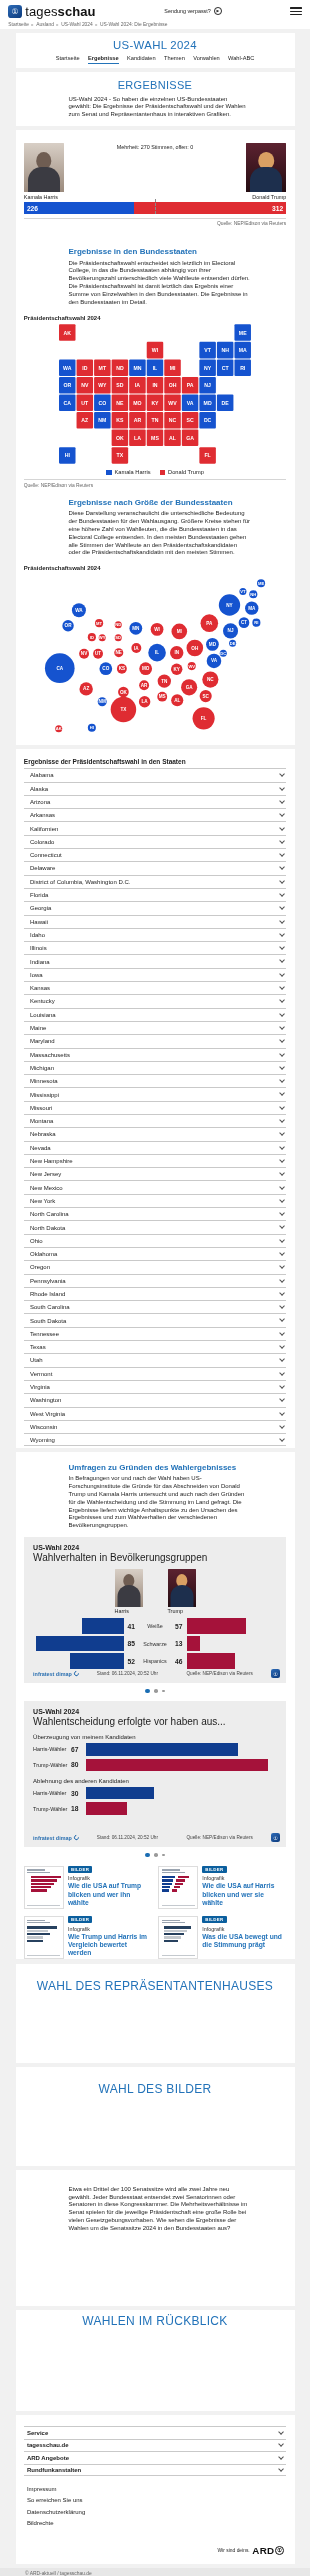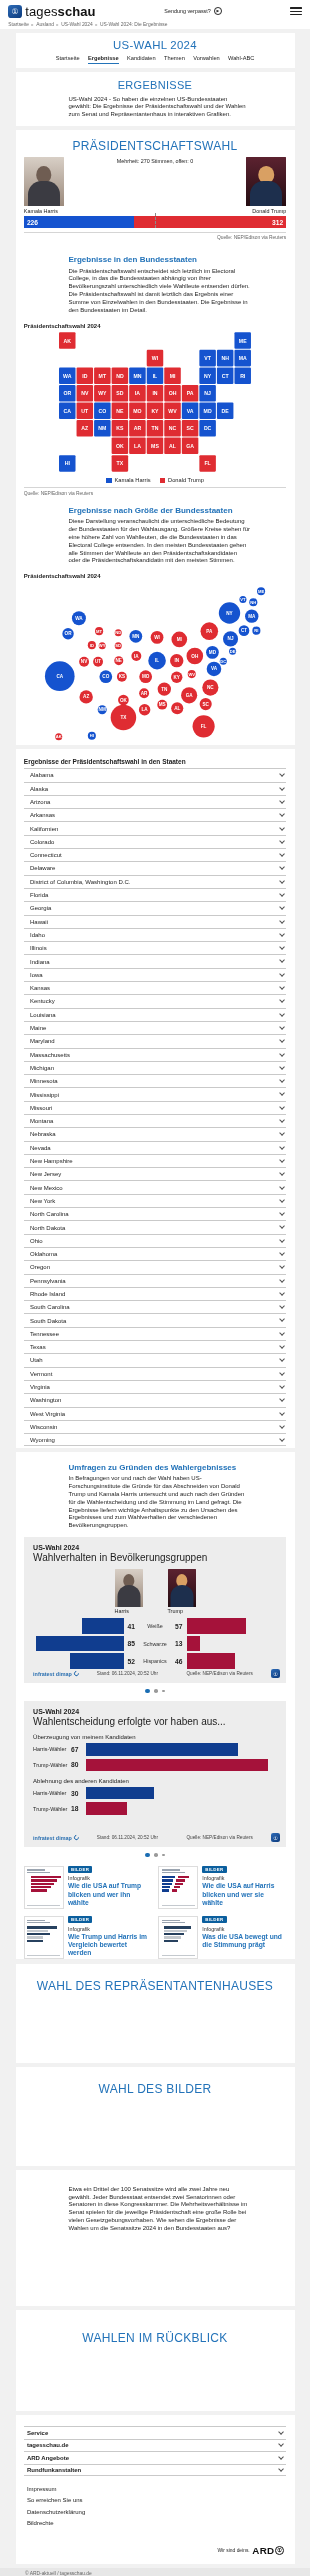--- a/index.html
+++ b/index.html
@@ -110,21 +110,21 @@
   .thumb .bar { height:2.3px; margin-bottom:1px; }
   .thumb .foot { position:absolute; bottom:1.6px; left:2.6px; right:2.6px; height:1px; background:#c4c9ce; }
   .t-txt { display:flex; flex-direction:column; align-items:flex-start; }
   .badge { background:#0b5f9e; color:#fff; font-size:4.4px; font-weight:700; letter-spacing:0.3px; padding:1px 3.1px; border-radius:1px; }
   .t-kicker { font-size:5.4px; color:#333; margin-top:2.6px; }
   .t-title { font-size:6.7px; font-weight:700; color:#2373b9; line-height:8.3px; margin-top:1px; }
 
   
   .box-f,.box-g { height:99px; padding-top:15.5px; }
   .box-h { height:136px; padding-top:12.4px; }
-  .box-i { height:101px; padding-top:21px; }
+  .box-i { height:101px; padding-top:4px; }
 
   
   .box-footer { height:149px; padding:11.4px 8.3px 0 8.3px; }
   .f-acc-row { height:12.4px; display:flex; align-items:center; justify-content:space-between; border-top:0.5px solid #c9c9c9; padding:0 3.1px; cursor:pointer; }
   .f-acc-row:last-of-type { border-bottom:0.5px solid #c9c9c9; }
   .f-acc-label { font-size:6px; font-weight:700; color:#222; }
   .f-links { margin-top:7.2px; }
   .f-link { font-size:6px; color:#1d1d1d; height:11.4px; display:flex; align-items:center; padding-left:3.1px; cursor:pointer; }
   .ard-brand { position:absolute; right:10.3px; bottom:8.3px; display:flex; align-items:center; gap:2.6px; }
   .ard-claim { font-size:4.9px; color:#222; }
@@ -179,21 +179,20 @@
 </section>
 
 <section class="box box-b">
   <h2 class="big-h">ERGEBNISSE</h2>
   <div class="article">
     <p>US-Wahl 2024 - So haben die einzelnen US-Bundesstaaten gewählt: Die Ergebnisse der Präsidentschaftswahl und der Wahlen zum Senat und Repräsentantenhaus in interaktiven Grafiken.</p>
   </div>
 </section>
 
 <section class="box box-c">
-  <h2 class="big-h">PRÄSIDENTSCHAFTSWAHL</h2>
 
   <div class="cand-row">
     <div class="photo photo-harris">
         <span class="head"></span>
         <span class="body"></span>
       </div>
     <div class="majority-note">Mehrheit: 270 Stimmen, offen: 0</div>
     <div class="photo photo-trump">
         <span class="head"></span>
         <span class="body"></span>
@@ -209,21 +208,21 @@
         <span>226</span>
       </div>
     <div class="ev-red">
         <span>312</span>
       </div>
     <div class="majority-line"></div>
   </div>
   <div class="divider"></div>
   <div class="source-line">Quelle: NEP/Edison via Reuters</div>
 
-  <div class="article" style="margin-top:15px;">
+  <div class="article" style="margin-top:21px;">
     <h3 class="sub-h3">Ergebnisse in den Bundesstaaten</h3>
     <p>Die Präsidentschaftswahl entscheidet sich letztlich im Electoral College, in das die Bundesstaaten abhängig von ihrer Bevölkerungszahl unterschiedlich viele Wahlleute entsenden dürfen. Die Präsidentschaftswahl ist damit letztlich das Ergebnis einer Summe von Einzelwahlen in den Bundesstaaten. Die Ergebnisse in den Bundesstaaten im Detail.</p>
   </div>
 
   <div class="chart-label" style="margin-top:8.8px;">Präsidentschaftswahl 2024</div>
   <div class="map-wrap">
       <svg id="tile-map" width="193" height="141" viewBox="0 0 374 272">
         <g>
           <rect x="204" y="204" width="32" height="32" rx="2" fill="#df2c32"></rect>
           <text x="220" y="224" text-anchor="middle" fill="#fff" font-size="10" font-weight="700" font-family="Liberation Sans, sans-serif">AL</text>

